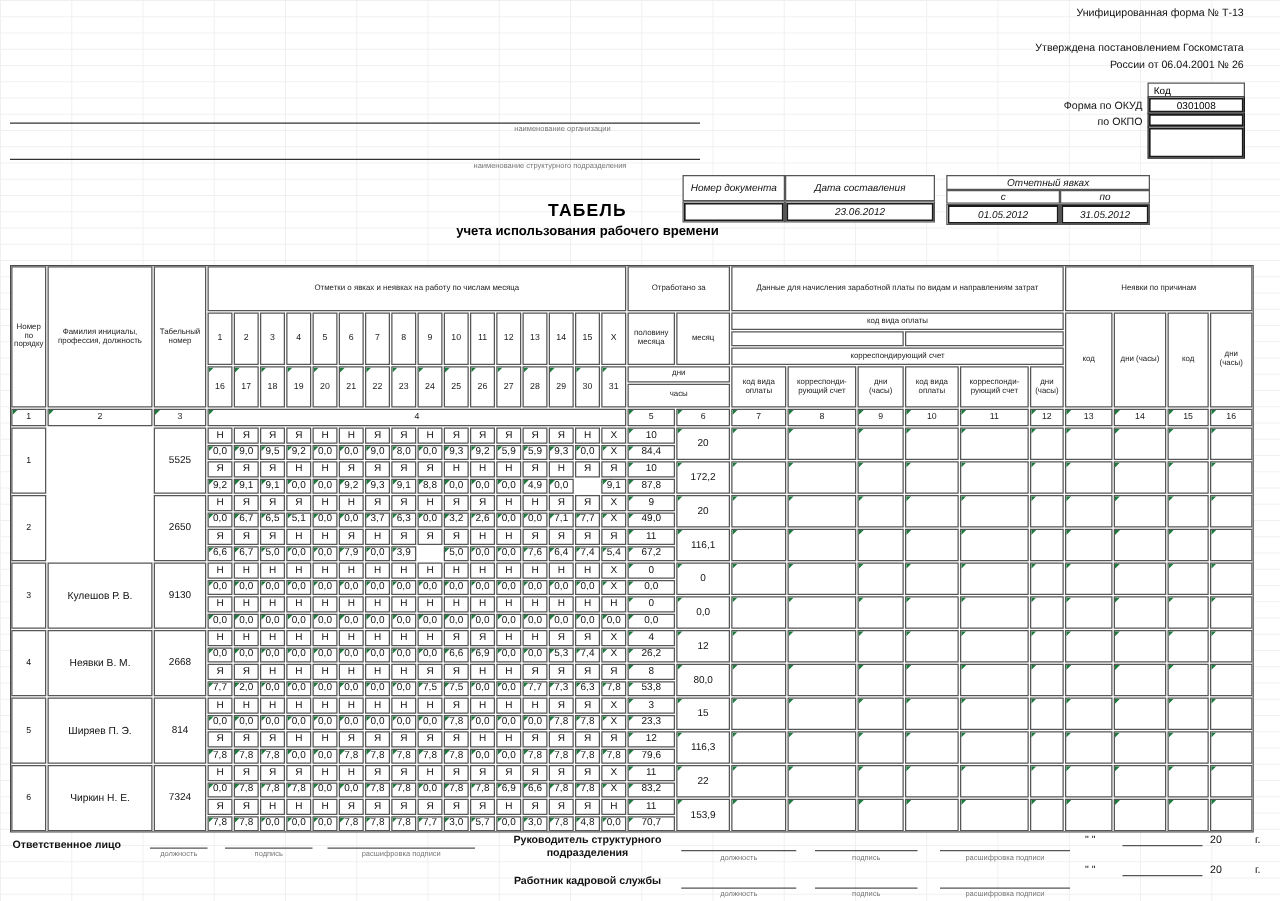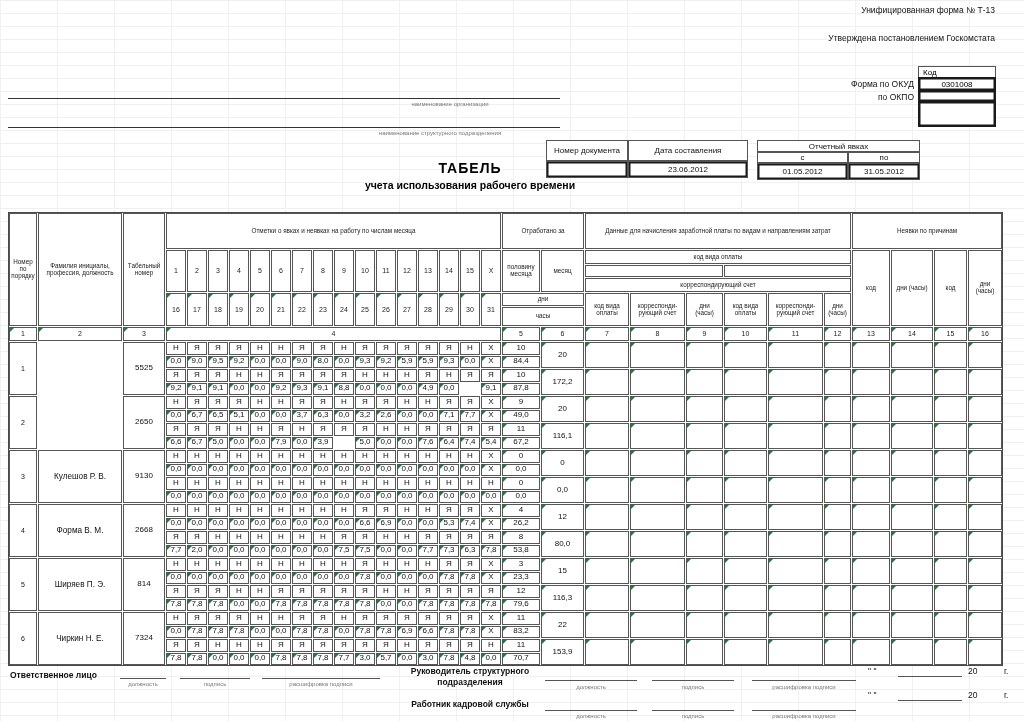--- a/index.html
+++ b/index.html
@@ -10,21 +10,21 @@
   .abs{position:absolute;}
   .rt{text-align:right;}
   .ct{text-align:center;}
   .small{font-size:8.5px;color:#111;}
   .tiny{font-size:6px;color:#777;}
   .b{font-weight:bold;}
   
   .kcell{border:1px solid #555;background:#fff;font-size:8px;display:flex;align-items:center;box-sizing:border-box;}
   .thick{box-shadow:inset 0 0 0 1.5px #1a1a1a;border-color:#1a1a1a;}
   
-  .dgrid{display:grid;background:#fff;}
+  .dgrid{display:grid;background:#fff;font-style:italic;}
   .dcell{border:1px solid #555;background:#fff;font-size:8px;display:flex;align-items:center;justify-content:center;box-sizing:border-box;color:#111;}
   
   .rule{border-bottom:1.5px solid #333;height:0;}
   
   #timesheet-grid{position:absolute;left:8px;top:212px;display:grid;gap:1px;background:#fff;border:1px solid #4a4a4a;
     grid-template-columns:28px 84px 42px repeat(16,20px) 38px 43px 44px 55px 37px 43px 55px 27px 38px 42px 33px 34px;
     grid-template-rows:36px 14px 12px 14px 13px 19px 14px repeat(24,12.5px);}
   .cell{background:#fff;border:1px solid #565656;display:flex;align-items:center;justify-content:center;
     text-align:center;font-size:8px;color:#111;line-height:1.1;position:relative;overflow:hidden;box-sizing:border-box;}
   .cell.hdr{font-size:6.3px;color:#222;padding:1px 2px;}
@@ -39,20 +39,21 @@
   .sigline{border-bottom:1.2px solid #555;height:0;}
   .f-label{font-weight:bold;font-size:8.5px;color:#111;}
 </style>
 </head>
 <body>
 
 <div id="page">
 
   <div class="abs small rt" style="right:29px;top:5px;width:300px;">Унифицированная форма № Т-13</div>
   <div class="abs small rt" style="right:29px;top:33px;width:320px;">Утверждена постановлением Госкомстата</div>
+  <div class="abs small rt" style="right:29px;top:46px;width:320px;">России от 06.04.2001 № 26</div>
 
   <div class="abs" style="left:918px;top:66px;width:78px;">
     <div class="kcell" style="height:12px;padding-left:4px;">Код</div>
     <div class="kcell thick" style="height:14px;justify-content:center;margin-top:-1px;">0301008</div>
     <div class="kcell thick" style="height:12px;margin-top:-1px;"></div>
     <div class="kcell thick" style="height:26px;margin-top:-1px;"></div>
   </div>
   <div class="abs small rt" style="right:110px;top:79px;width:120px;">Форма по ОКУД</div>
   <div class="abs small rt" style="right:110px;top:92px;width:120px;">по ОКПО</div>
 
@@ -424,21 +425,21 @@
       <div class="cell cm" style="grid-area: 18 / 27 / span 2 / span 1;"></div>
       <div class="cell cm" style="grid-area: 16 / 28 / span 2 / span 1;"></div>
       <div class="cell cm" style="grid-area: 18 / 28 / span 2 / span 1;"></div>
       <div class="cell cm" style="grid-area: 16 / 29 / span 2 / span 1;"></div>
       <div class="cell cm" style="grid-area: 18 / 29 / span 2 / span 1;"></div>
       <div class="cell cm" style="grid-area: 16 / 30 / span 2 / span 1;"></div>
       <div class="cell cm" style="grid-area: 18 / 30 / span 2 / span 1;"></div>
       <div class="cell cm" style="grid-area: 16 / 31 / span 2 / span 1;"></div>
       <div class="cell cm" style="grid-area: 18 / 31 / span 2 / span 1;"></div>
       <div class="cell num" style="grid-area: 20 / 1 / span 4 / span 1;">4</div>
-      <div class="cell name" style="grid-area: 20 / 2 / span 4 / span 1;">Форма В. М.</div>
+      <div class="cell name" style="grid-area: 20 / 2 / span 4 / span 1;">Неявки В. М.</div>
       <div class="cell sum" style="grid-area: 20 / 3 / span 4 / span 1;">2668</div>
       <div class="cell mark" style="grid-area: 20 / 4 / span 1 / span 1;">Н</div>
       <div class="cell mark" style="grid-area: 20 / 5 / span 1 / span 1;">Н</div>
       <div class="cell mark" style="grid-area: 20 / 6 / span 1 / span 1;">Н</div>
       <div class="cell mark" style="grid-area: 20 / 7 / span 1 / span 1;">Н</div>
       <div class="cell mark" style="grid-area: 20 / 8 / span 1 / span 1;">Н</div>
       <div class="cell mark" style="grid-area: 20 / 9 / span 1 / span 1;">Н</div>
       <div class="cell mark" style="grid-area: 20 / 10 / span 1 / span 1;">Н</div>
       <div class="cell mark" style="grid-area: 20 / 11 / span 1 / span 1;">Н</div>
       <div class="cell mark" style="grid-area: 20 / 12 / span 1 / span 1;">Н</div>

